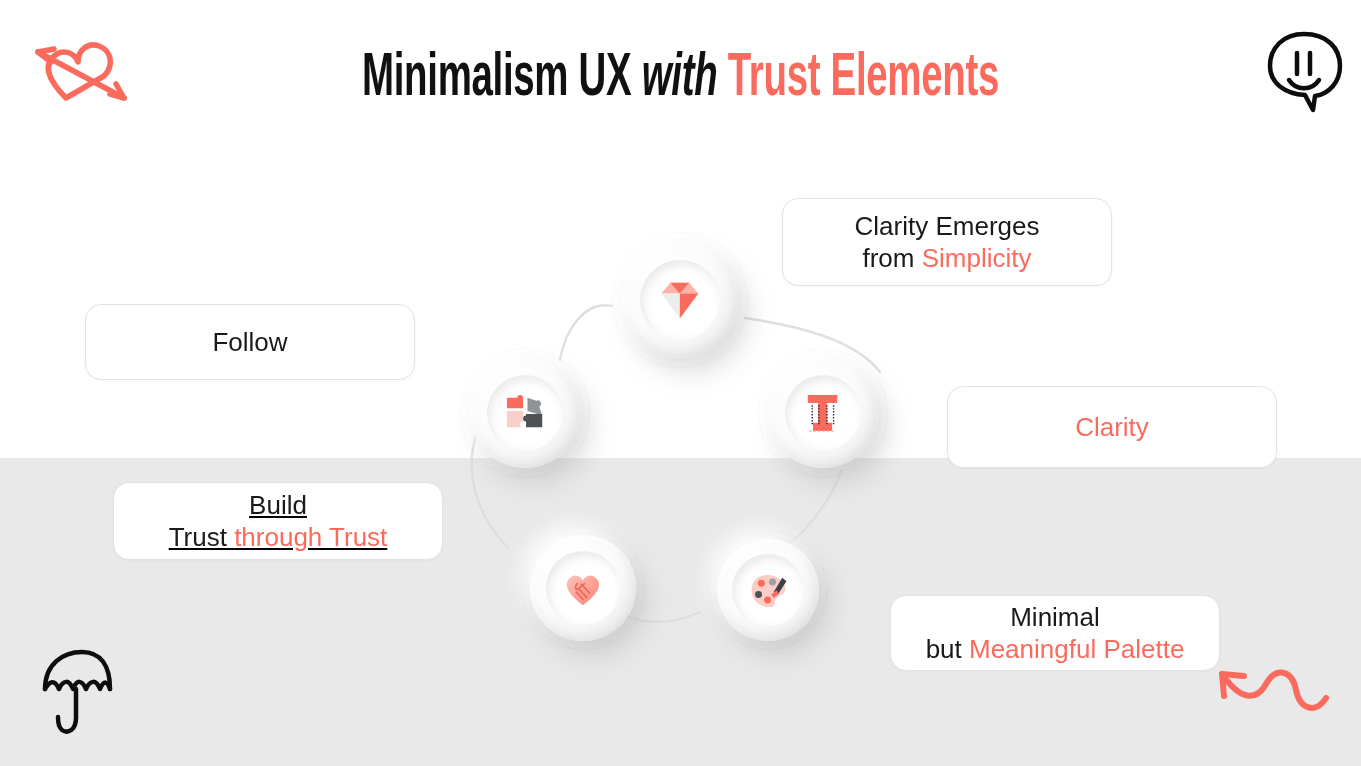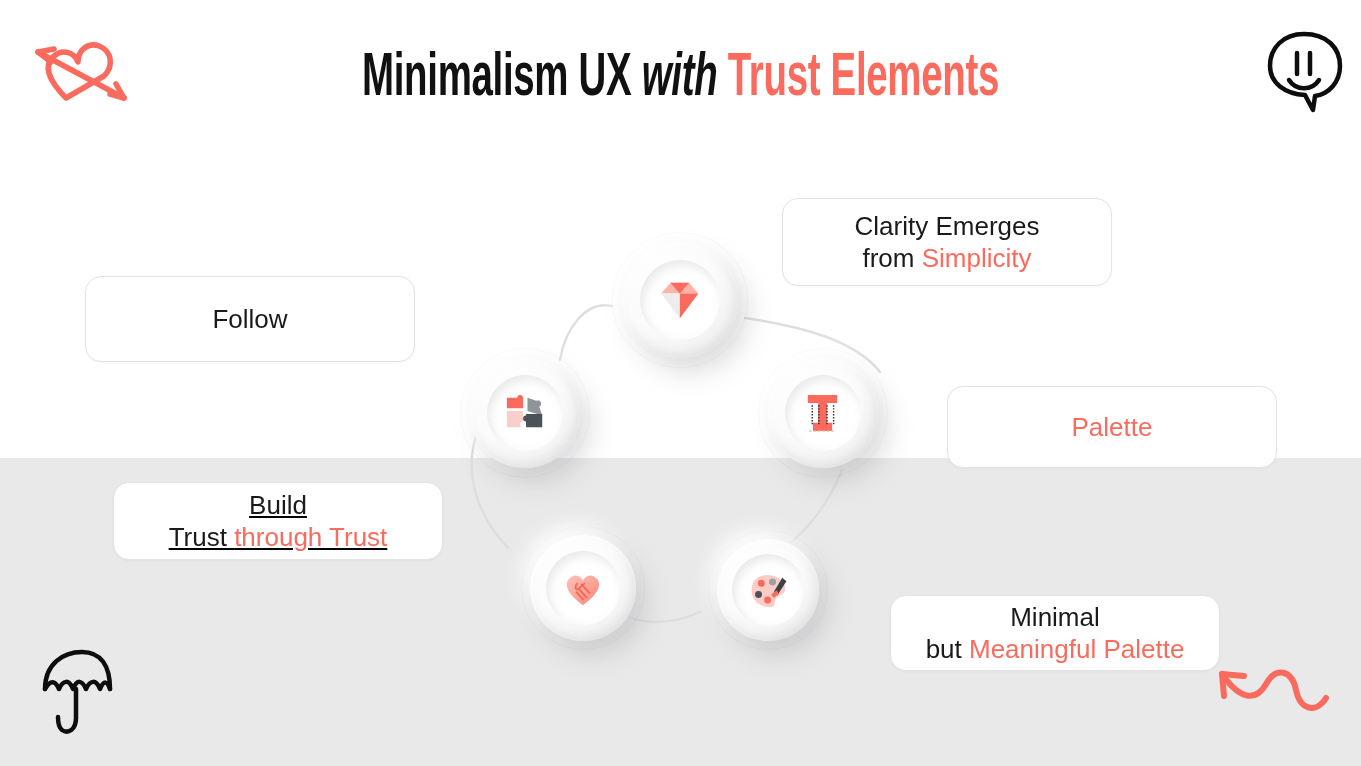--- a/index.html
+++ b/index.html
@@ -72,21 +72,21 @@
     border-radius:16px;
     box-shadow: 0 1px 3px rgba(0,0,0,0.035);
     display:flex; align-items:center; justify-content:center;
     text-align:center;
     padding:10px 24px;
   }
   .card .line { font-size:26px; line-height:32px; color:#1a1a1a; white-space:nowrap; }
   .card .hi   { color:#fa6b5e; }
 
   #card-clarity    { left:782px;  top:198px; width:330px; height:88px; }
-  #card-hierarchy  { left:85px;   top:276px; width:330px; height:86px; }
+  #card-hierarchy  { left:85px;   top:304px; width:330px; height:76px; }
   #card-typography { left:947px;  top:386px; width:330px; height:82px; }
   #card-trust      { left:113px;  top:482px; width:330px; height:78px;text-decoration:underline; }
   #card-palette    { left:890px;  top:595px; width:330px; height:76px; }
 </style>
 </head>
 <body>
 
 <div id="slide">
 
   <div class="bg-top"></div>
@@ -235,21 +235,21 @@
   </div>
 
   <div class="card" id="card-hierarchy">
     <div>
       <div class="line">Follow</div>
     </div>
   </div>
 
   <div class="card" id="card-typography">
     <div>
-      <div class="line hi">Palette</div>
+      <div class="line hi">Clarity</div>
     </div>
   </div>
 
   <div class="card" id="card-trust">
     <div>
       <div class="line">Build</div>
       <div class="line"><span>Trust </span><span class="hi">through Trust</span></div>
     </div>
   </div>
 

